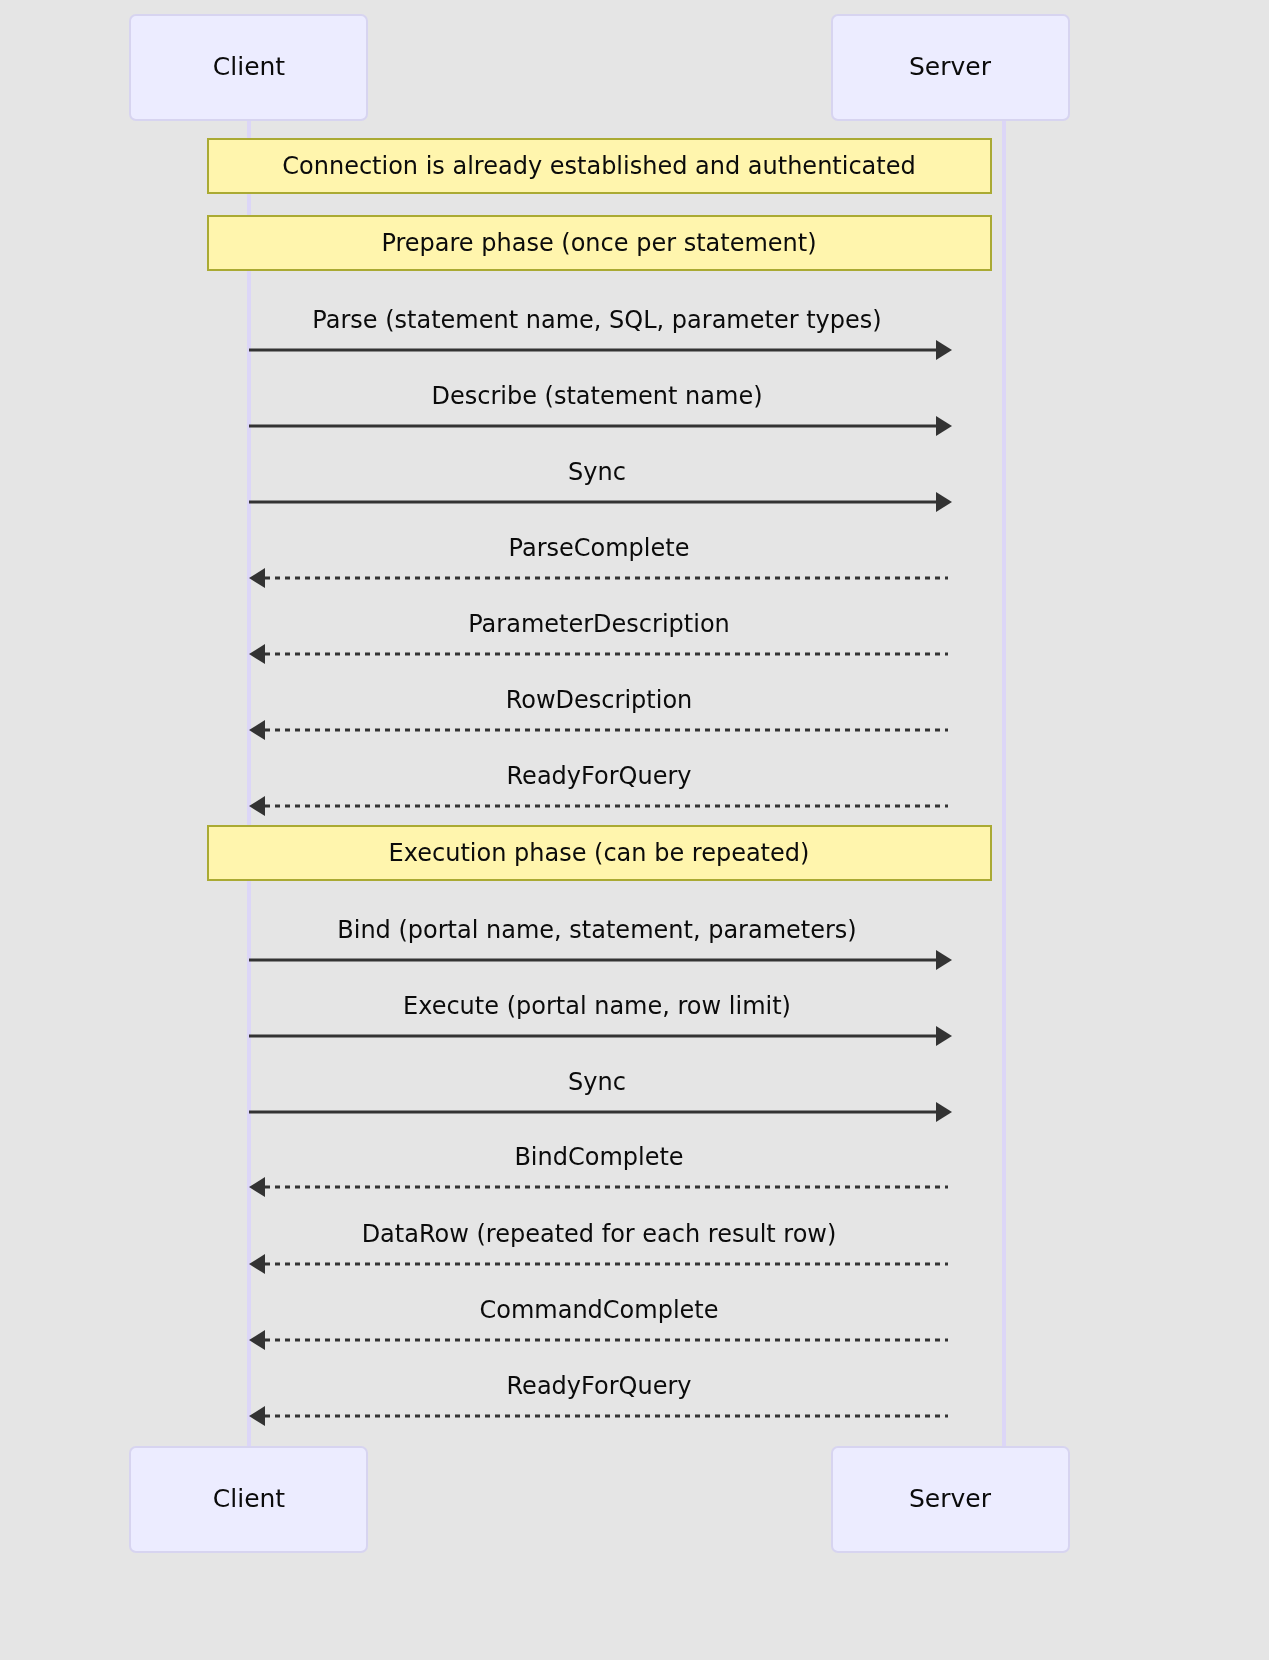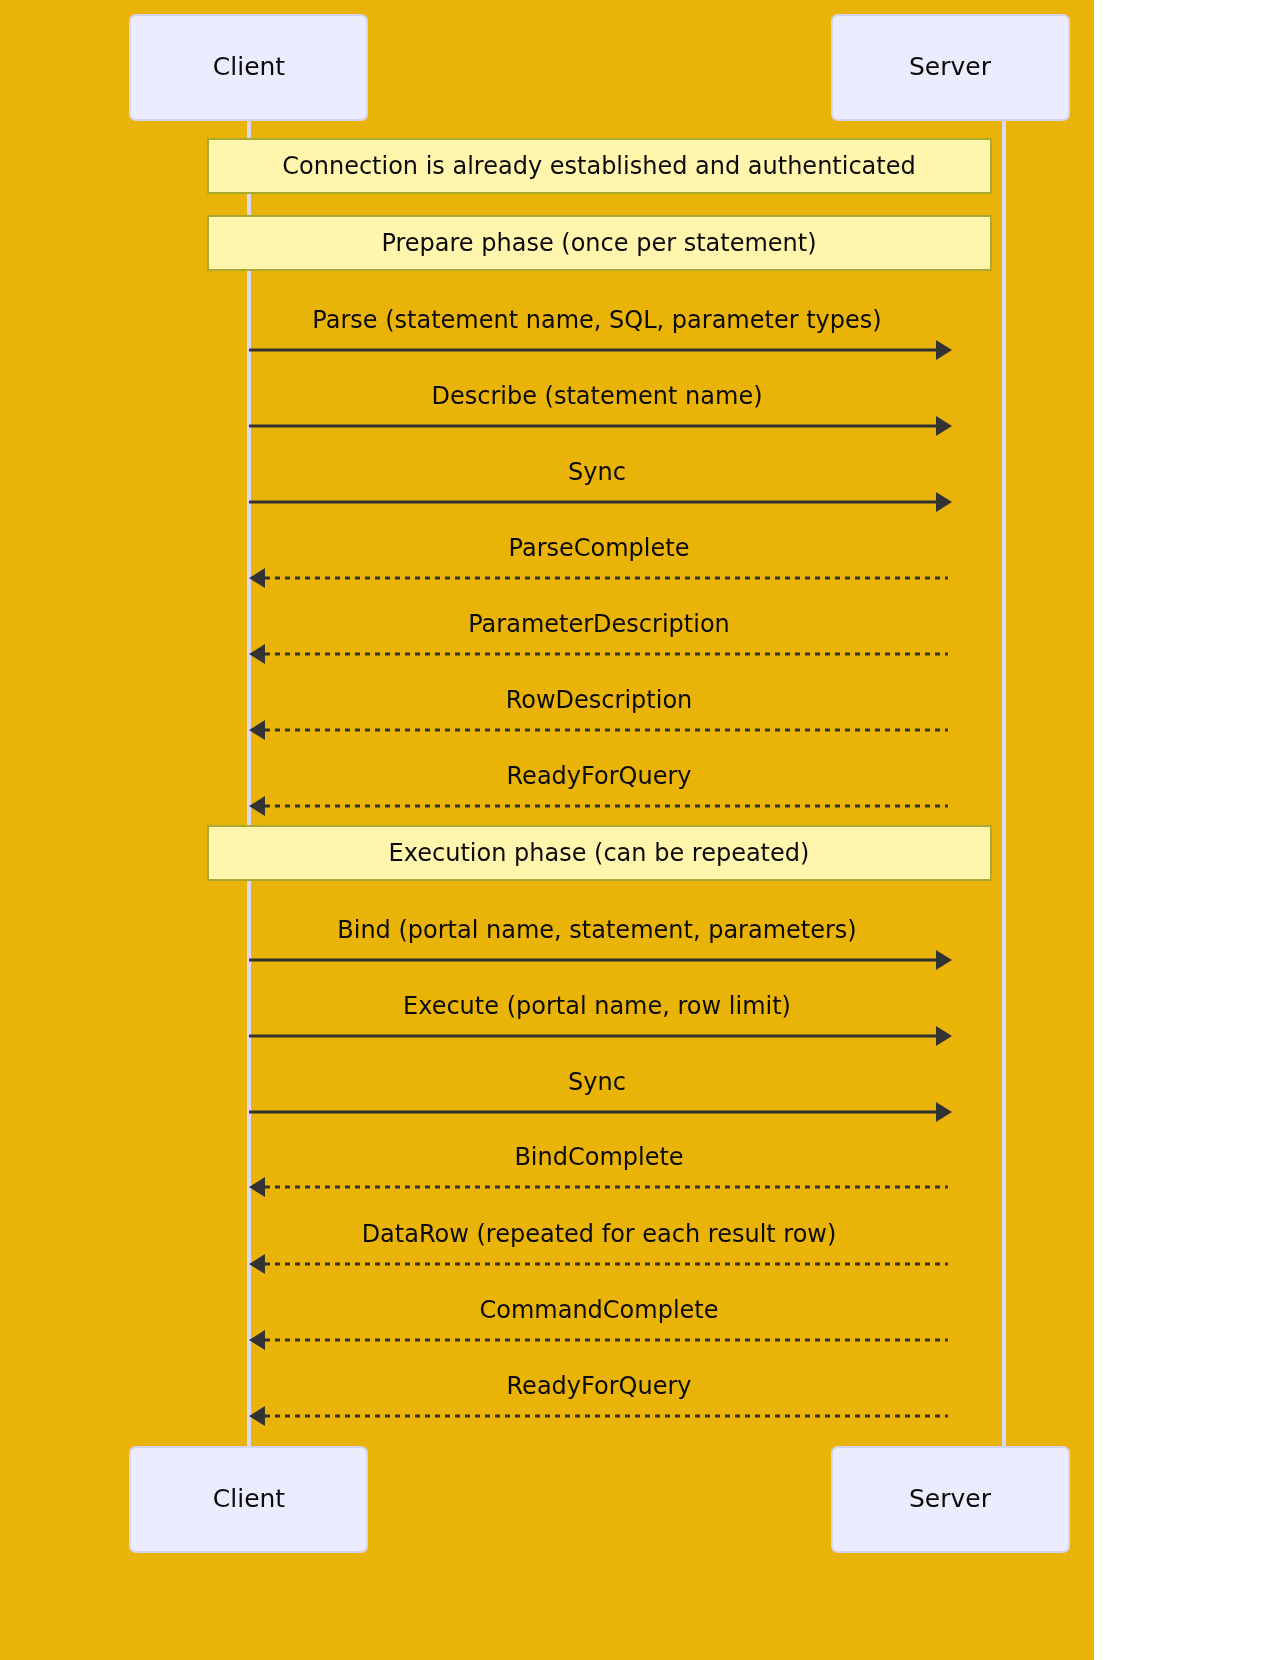--- a/index.html
+++ b/index.html
@@ -6,23 +6,23 @@
   html, body {
     margin: 0;
     padding: 0;
     background: #ffffff;
   }
   body {
     font-family: "DejaVu Sans", "Liberation Sans", sans-serif;
   }
   #diagram-root {
     position: relative;
-    width: 1094px;
+    width: 1269px;
     height: 1660px;
-    background: #eab308;
+    background: #e5e5e5;
     overflow: hidden;
   }
   svg.diagram-svg {
     position: absolute;
     left: 0;
     top: 0;
     width: 1269px;
     height: 1660px;
     display: block;
   }

